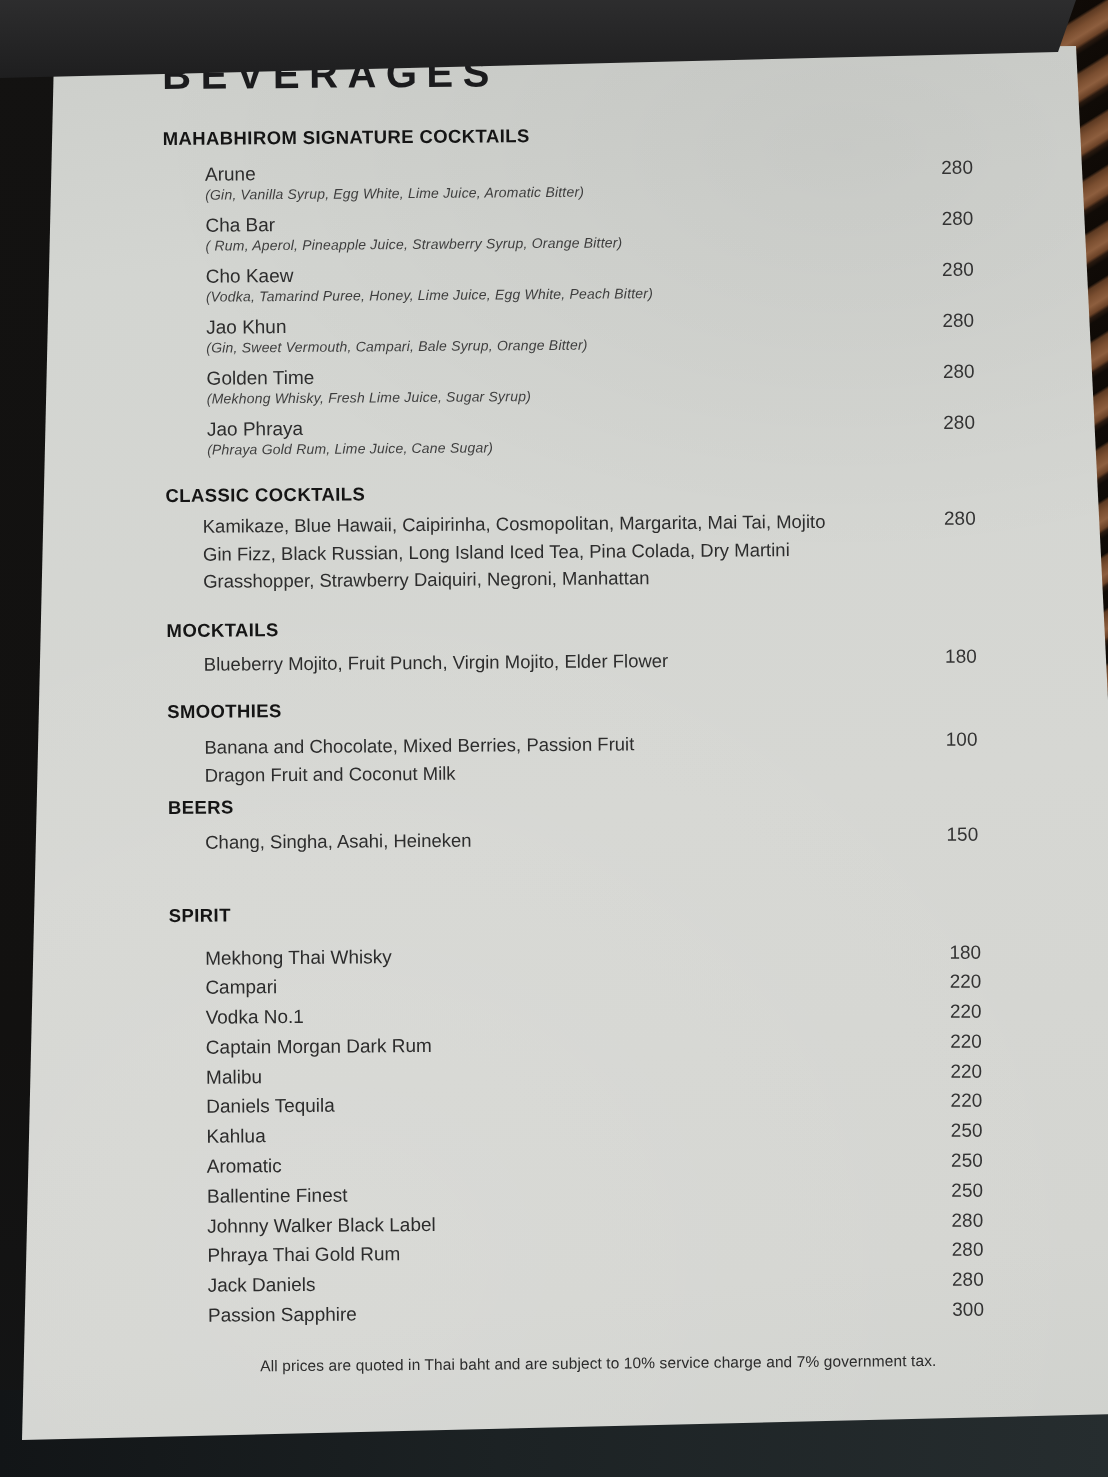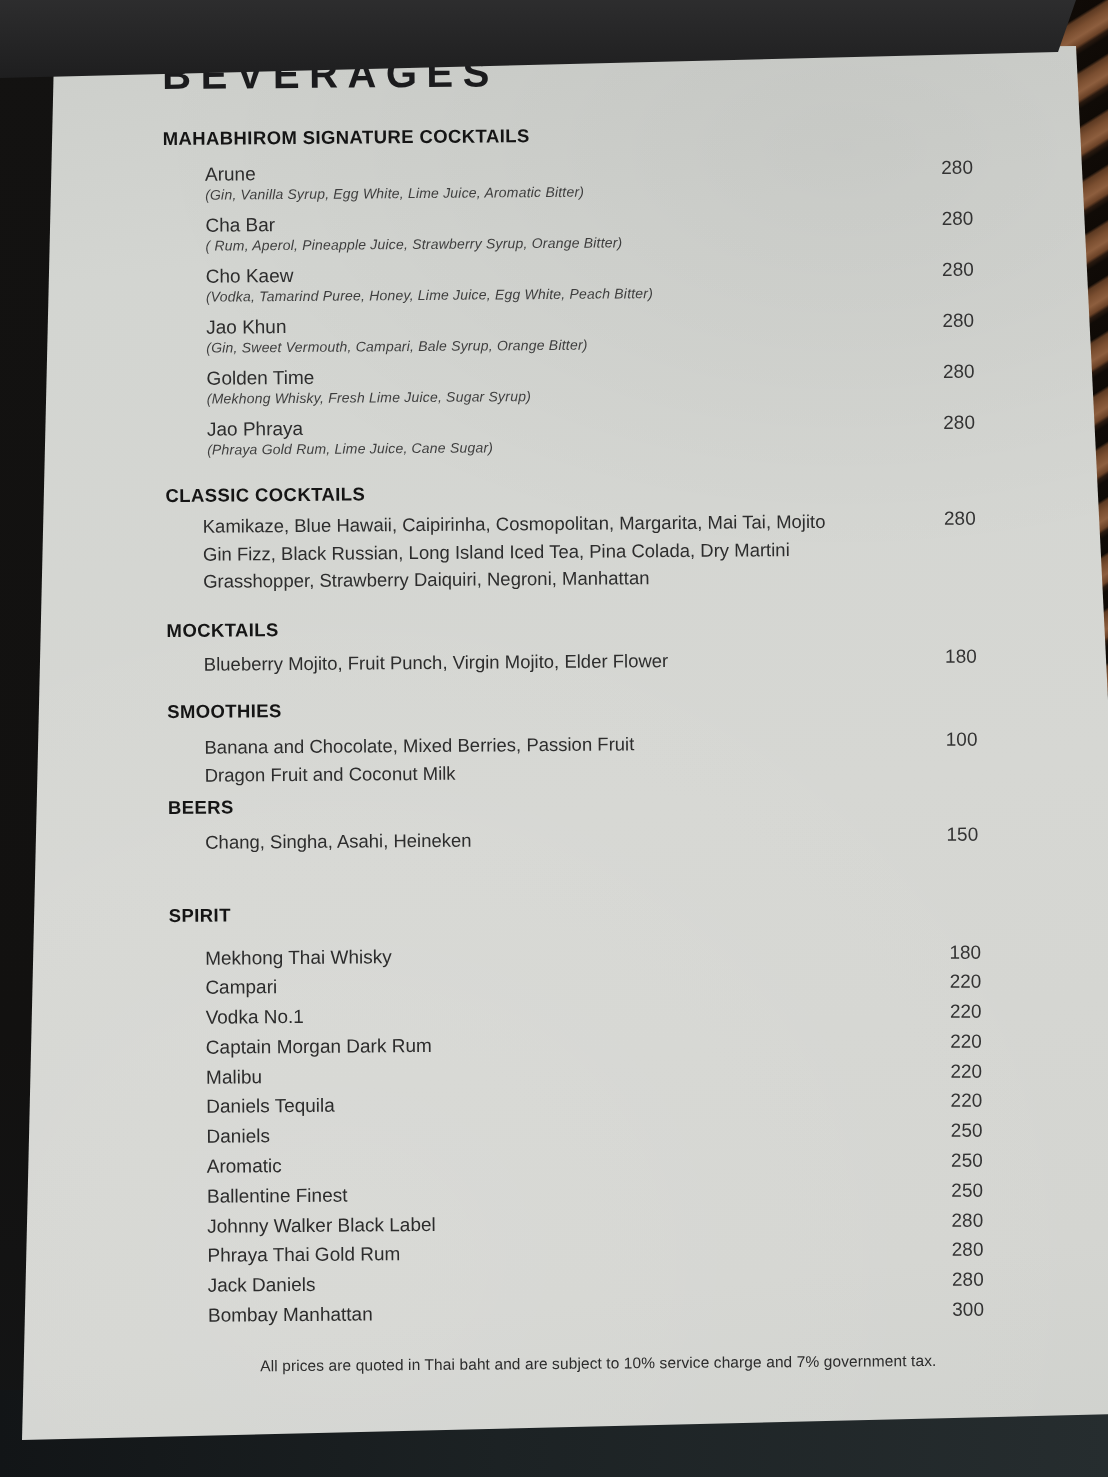--- a/index.html
+++ b/index.html
@@ -186,21 +186,21 @@
               </div>
               <div class="spirit-row">
                 <div class="spirit-name">Malibu</div>
                 <div class="item-price">220</div>
               </div>
               <div class="spirit-row">
                 <div class="spirit-name">Daniels Tequila</div>
                 <div class="item-price">220</div>
               </div>
               <div class="spirit-row">
-                <div class="spirit-name">Daniels</div>
+                <div class="spirit-name">Kahlua</div>
                 <div class="item-price">250</div>
               </div>
               <div class="spirit-row">
                 <div class="spirit-name">Aromatic</div>
                 <div class="item-price">250</div>
               </div>
               <div class="spirit-row">
                 <div class="spirit-name">Ballentine Finest</div>
                 <div class="item-price">250</div>
               </div>
@@ -210,21 +210,21 @@
               </div>
               <div class="spirit-row">
                 <div class="spirit-name">Phraya Thai Gold Rum</div>
                 <div class="item-price">280</div>
               </div>
               <div class="spirit-row">
                 <div class="spirit-name">Jack Daniels</div>
                 <div class="item-price">280</div>
               </div>
               <div class="spirit-row">
-                <div class="spirit-name">Bombay Manhattan</div>
+                <div class="spirit-name">Passion Sapphire</div>
                 <div class="item-price">300</div>
               </div>
             </div>
           </section>
         </div>
       <div class="footer-note">All prices are quoted in Thai baht and are subject to 10% service charge and 7% government tax.</div>
     </div>
   </div>
 
   <div class="top-band"></div>

